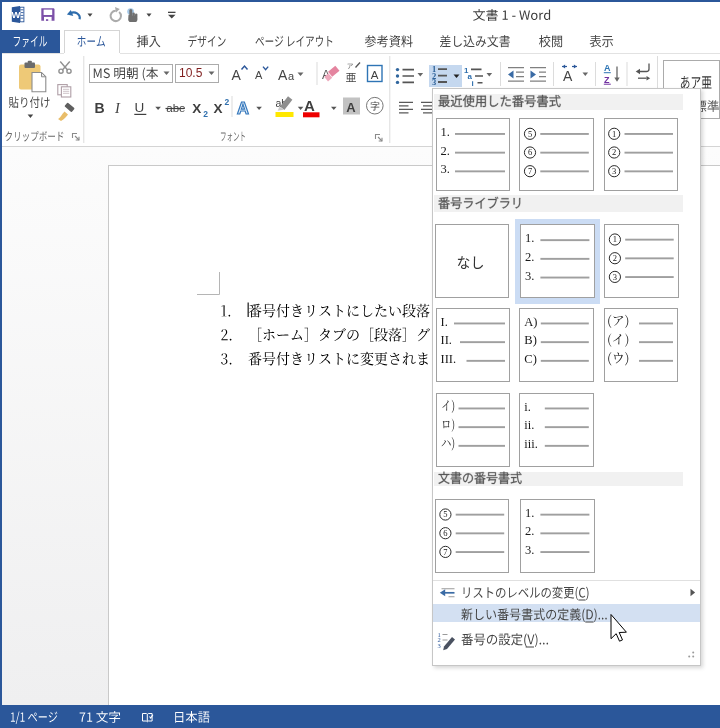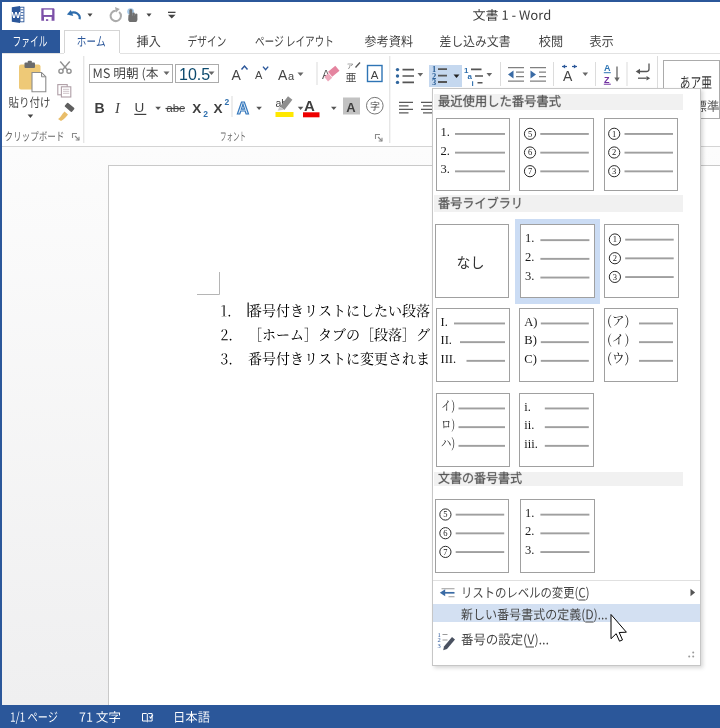--- a/index.html
+++ b/index.html
@@ -16,21 +16,21 @@
   <div class="abs" style="left:2px;top:29.8px;width:58.3px;height:22.9px;background:#2b579a"></div>
   <div class="abs" style="left:64.2px;top:29.8px;width:55.8px;height:22.9px;background:#fff;border:1px solid #d5d5d5;border-bottom:none"></div>
 
   <div class="abs" style="left:0;top:52.7px;width:720px;height:93.3px;background:#fff"></div>
   <div class="abs" style="left:0;top:52.7px;width:64.2px;height:1px;background:#e2e2e2"></div>
   <div class="abs" style="left:120px;top:52.7px;width:600px;height:1px;background:#e2e2e2"></div>
   <div class="abs" style="left:0;top:146px;width:720px;height:1px;background:#d4d4d4"></div>
 
   <div class="abs" style="left:89px;top:63.5px;width:83.5px;height:19px;border:1px solid #ababab;background:#fff"></div>
   <div class="abs" style="left:174.5px;top:63.5px;width:44px;height:19px;border:1px solid #ababab;background:#fff"></div>
-  <div class="abs" style="left:179px;top:66px;font-size:16px;color:#0c4a6e">10.5</div>
+  <div class="abs" style="left:179px;top:66px;font-size:12px;color:#7f1d1d">10.5</div>
 
   <div class="abs" style="left:429.2px;top:65px;width:33px;height:22.2px;background:#c5d8ef"></div>
 
   <div class="abs" style="left:663.2px;top:60.2px;width:57px;height:58.5px;border:1px solid #ababab;background:#fff"></div>
 
   <div class="abs" style="left:0;top:147px;width:720px;height:558px;background:linear-gradient(#fcfcfc,#efeff0)"></div>
   <div class="abs" style="left:108px;top:165px;width:612px;height:540px;background:#fff;border-left:1px solid #c9c9c9;border-top:1px solid #c9c9c9"></div>
 
   <div class="abs" style="left:0;top:705px;width:720px;height:23px;background:#2b579a"></div>
 

